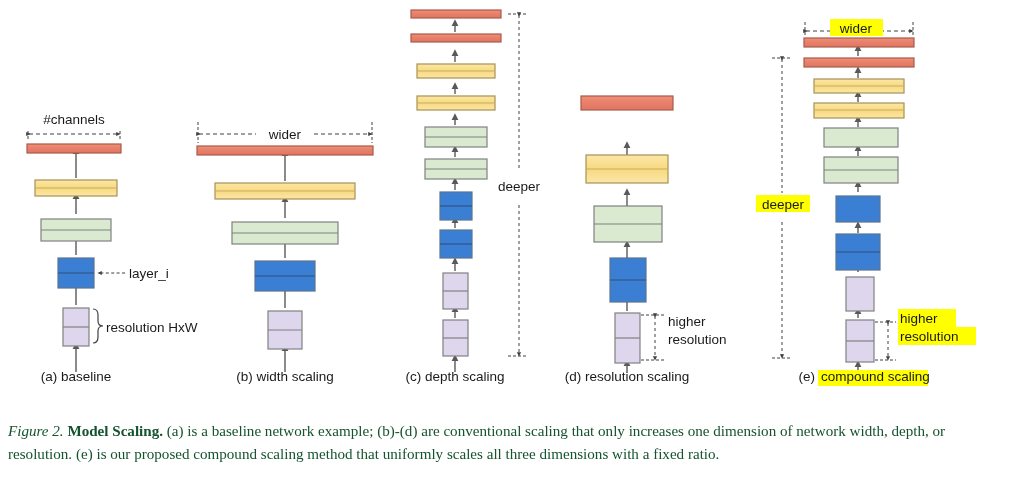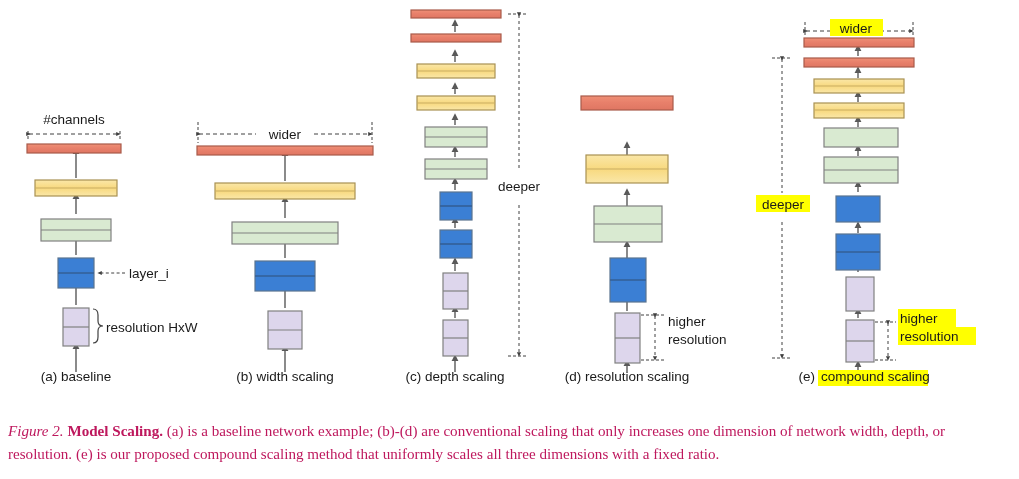--- a/index.html
+++ b/index.html
@@ -4,21 +4,21 @@
 <style>
   html,body{margin:0;padding:0;background:#ffffff;}
   body{width:1019px;height:479px;position:relative;overflow:hidden;
        font-family:"Liberation Sans",sans-serif;color:#1a1a1a;}
 
   #figure{position:absolute;left:0;top:0;width:1019px;height:410px;}
   #figure svg{display:block;}
 
   .caption{position:absolute;left:8px;top:420px;width:1003px;
            font-family:"Liberation Serif",serif;font-size:15.1px;
-           line-height:1.52;color:#be185d;text-align:left;}
+           line-height:1.52;color:#14532d;text-align:left;}
   .caption .figlabel{font-style:italic;}
   .caption .figbold{font-weight:bold;}
 </style>
 </head>
 <body>
 
 <div id="figure">
 <svg width="1019" height="410" viewBox="0 0 1019 410" xmlns="http://www.w3.org/2000/svg">
   <defs>
     <marker id="arr" markerWidth="7" markerHeight="7" refX="3.2" refY="3" orient="auto">

